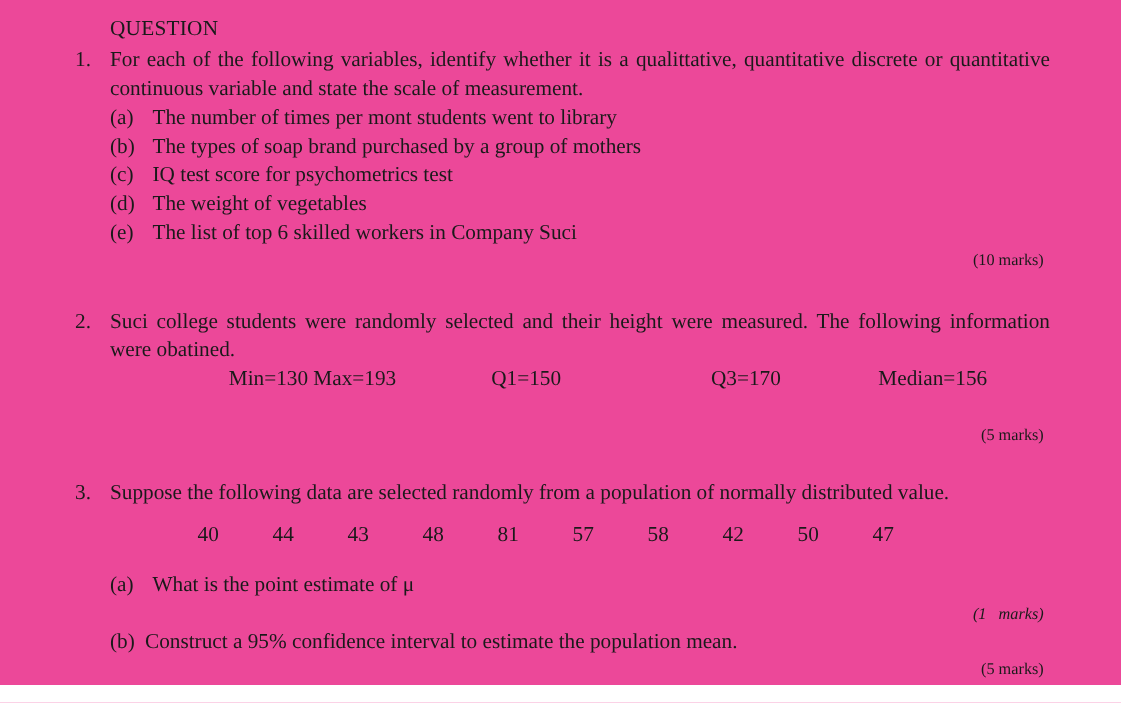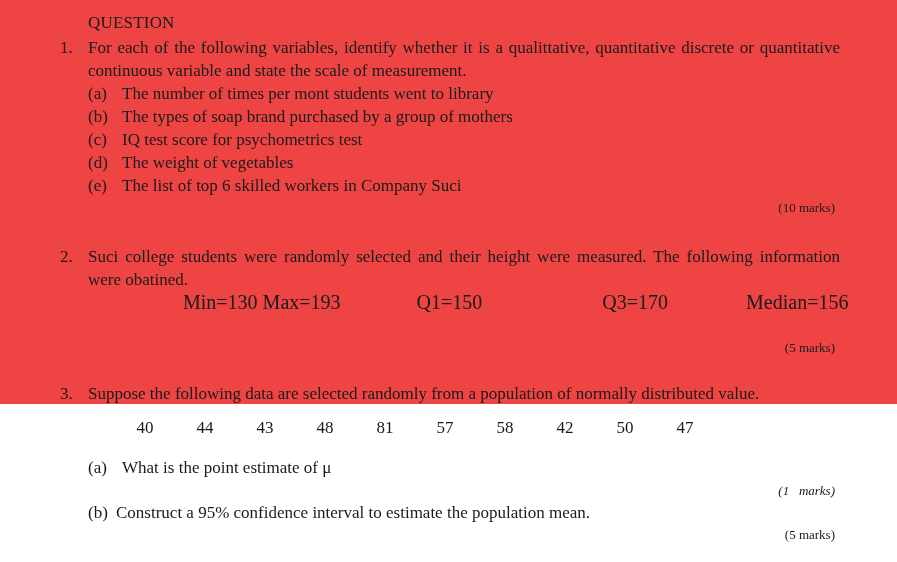--- a/index.html
+++ b/index.html
@@ -10,22 +10,22 @@
   body {
     width: 897px;
     height: 562px;
     font-family: "Liberation Serif", "DejaVu Serif", serif;
     color: #1a1a1a;
     overflow: hidden;
   }
   .page {
     position: relative;
     width: 897px;
-    height: 404px;
-    background: #ef4444;
+    height: 548px;
+    background: #ec4899;
     box-sizing: border-box;
     padding: 0;
   }
 
   
   .heading {
     position: absolute;
     left: 88px;
     top: 12px;
     font-size: 17px;
@@ -87,42 +87,42 @@
     position: absolute;
     right: 62px;
     font-size: 13px;
     line-height: 23px;
     white-space: pre;
   }
 
   
   .stats-line {
     display: flex;
-    font-size: 20px;
+    font-size: 17px;
     line-height: 23px;
     padding-left: 123px;
   }
   .stats-line .st {
     white-space: pre;
   }
   .st-minmax { margin-right: 76px; }
   .st-q1 { margin-right: 84px; }
   .st-q3 { margin-right: 78px; margin-left: 36px; }
 
   
   .data-row {
     display: flex;
     font-size: 17px;
     line-height: 23px;
     padding-left: 55px;
     width: 600px;
   }
   .data-cell {
     flex: 1 1 0;
-    text-align: center;
+    text-align: right;
     font-family: Liberation Serif, serif;
   }
 </style>
 </head>
 <body>
 
 <div class="page">
 
   <div class="heading">QUESTION</div>
 

